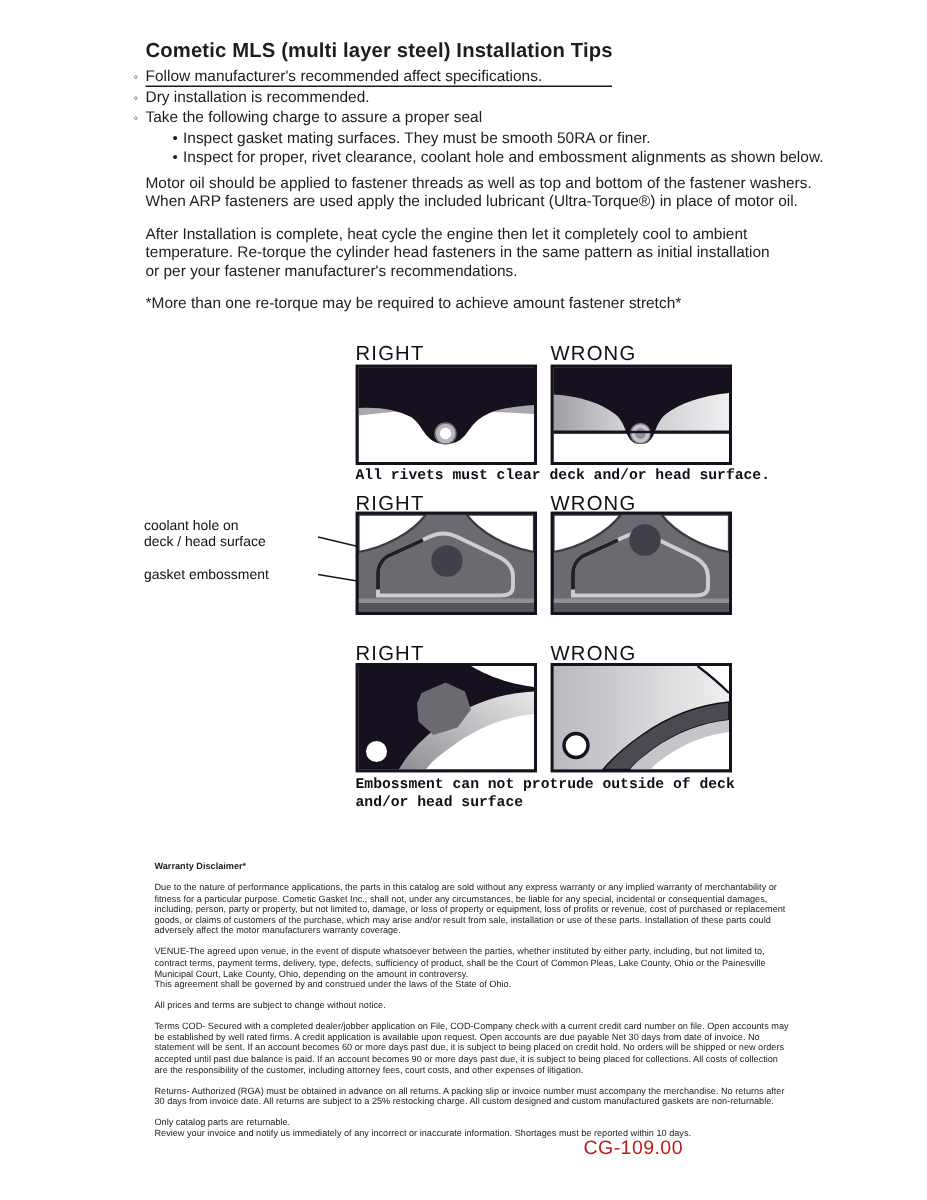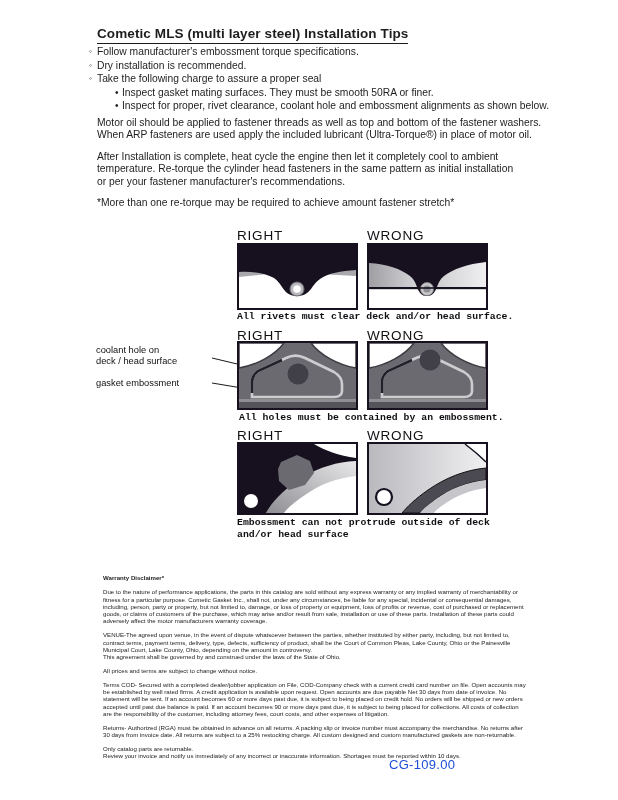--- a/index.html
+++ b/index.html
@@ -1,53 +1,53 @@
 <!DOCTYPE html>
 <html><head>
 <meta charset="utf-8">
 <style>
   html,body{margin:0;padding:0;background:#fff;}
   .page{position:relative;width:618px;height:800px;background:#ffffff;overflow:hidden;
         font-family:"Liberation Sans", sans-serif;color:#1d1d1f;}
   .abs{position:absolute;}
   
   .doc-title{left:97px;top:26px;font-size:13.5px;font-weight:bold;letter-spacing:.1px;
-             border-bottom:1.6px solid #1a1a1a;padding-bottom:2px;}
+             border-bottom:1.6px solid #1a1a1a;padding-bottom:16px;}
   .bullets{left:89px;top:45px;font-size:10.3px;line-height:13.6px;}
   .b-row{display:flex;}
   .b-marker{width:8px;font-size:8.5px;line-height:13.6px;flex:0 0 8px;}
   .sub{margin-left:26px;}
   .sub .b-marker{font-size:10px;width:7px;flex-basis:7px;}
   
   .diesel{left:97px;top:117px;font-size:10.3px;line-height:12.4px;}
   .diesel-h{font-size:11.6px;font-weight:bold;margin:0 0 7px 0;}
   .diesel p{margin:0 0 9px 0;white-space:pre-line;}
   
   .fig-label{width:121px;text-align:left;font-size:13.5px;letter-spacing:.8px;color:#101014;}
   .fig-caption{font-weight:bold;font-size:9.8px;line-height:11.5px;white-space:pre-line;color:#101014;font-family:Liberation Mono, monospace;}
   .ann{width:115px;left:96px;text-align:left;font-size:9.3px;line-height:11px;white-space:pre-line;color:#101014;}
   .leader{pointer-events:none;}
   svg{display:block;}
   
   .disclaimer{left:103px;top:574px;width:424px;font-size:6.1px;line-height:7.3px;color:#222;}
   .disc-h{font-weight:bold;margin:0 0 7px 0;}
   .disclaimer p{margin:0 0 6.5px 0;white-space:pre-line;}
-  .doc-code{left:389px;top:757px;font-size:13px;letter-spacing:.3px;color:#1d4ed8;}
+  .doc-code{left:389px;top:757px;font-size:13px;letter-spacing:.3px;color:#b91c1c;}
 </style>
 </head>
 <body>
 
 <div class="page">
 
   <div class="abs doc-title">Cometic MLS (multi layer steel) Installation Tips</div>
 
   <div class="abs bullets">
     <div class="b-row">
       <span class="b-marker">◦</span>
-      <span>Follow manufacturer's embossment torque specifications.</span>
+      <span>Follow manufacturer's recommended affect specifications.</span>
     </div>
     <div class="b-row">
       <span class="b-marker">◦</span>
       <span>Dry installation is recommended.</span>
     </div>
     <div class="b-row">
       <span class="b-marker">◦</span>
       <span>Take the following charge to assure a proper seal</span>
     </div>
     <div class="b-row sub">
@@ -135,21 +135,20 @@
     <path d="M2,2 H47 C38,14 20,24 2,27 Z" fill="#ffffff" stroke="#3c3b42" stroke-width="1.5"></path>
     <path d="M74,2 H119 V27 C101,24 83,14 74,2 Z" fill="#ffffff" stroke="#3c3b42" stroke-width="1.5"></path>
     <rect x="2" y="58" width="117" height="3" fill="#8e8e93"></rect>
     <rect x="2" y="61" width="117" height="6" fill="#55545b"></rect>
     <path d="M15,56 L15,41 C15,36 17,33 21,30 L49,17 C55,14 62,14 68,17 L97,31 C102,34 105,38 105,43 L105,50 C105,54 102,56 97,56 Z" fill="none" stroke="#cdcdd0" stroke-width="2.6"></path>
     <path d="M15,52 L15,41 C15,36 17,33 21,30 L45,19" fill="none" stroke="#221f28" stroke-width="2.6"></path>
     <circle cx="63" cy="19" r="10.5" fill="#413f48"></circle>
     <rect x="1" y="1" width="119" height="67" fill="none" stroke="#16101f" stroke-width="2"></rect>
   </svg>
 
-  <div class="abs fig-caption" style="left:239px;top:412px;">All holes must be contained by an embossment.</div>
 
   <div class="abs fig-label" style="left:237px;top:428px;">RIGHT</div>
   <div class="abs fig-label" style="left:367px;top:428px;">WRONG</div>
 
   <svg class="abs" style="left:237px;top:442px;" width="121" height="73" viewBox="0 0 121 73">
     <defs>
       <linearGradient id="bnd1" x1="0" y1="1" x2="1" y2="0">
         <stop offset="0" stop-color="#8e8e93"></stop>
           <stop offset="1" stop-color="#e8e8ea"></stop>
       </linearGradient>

